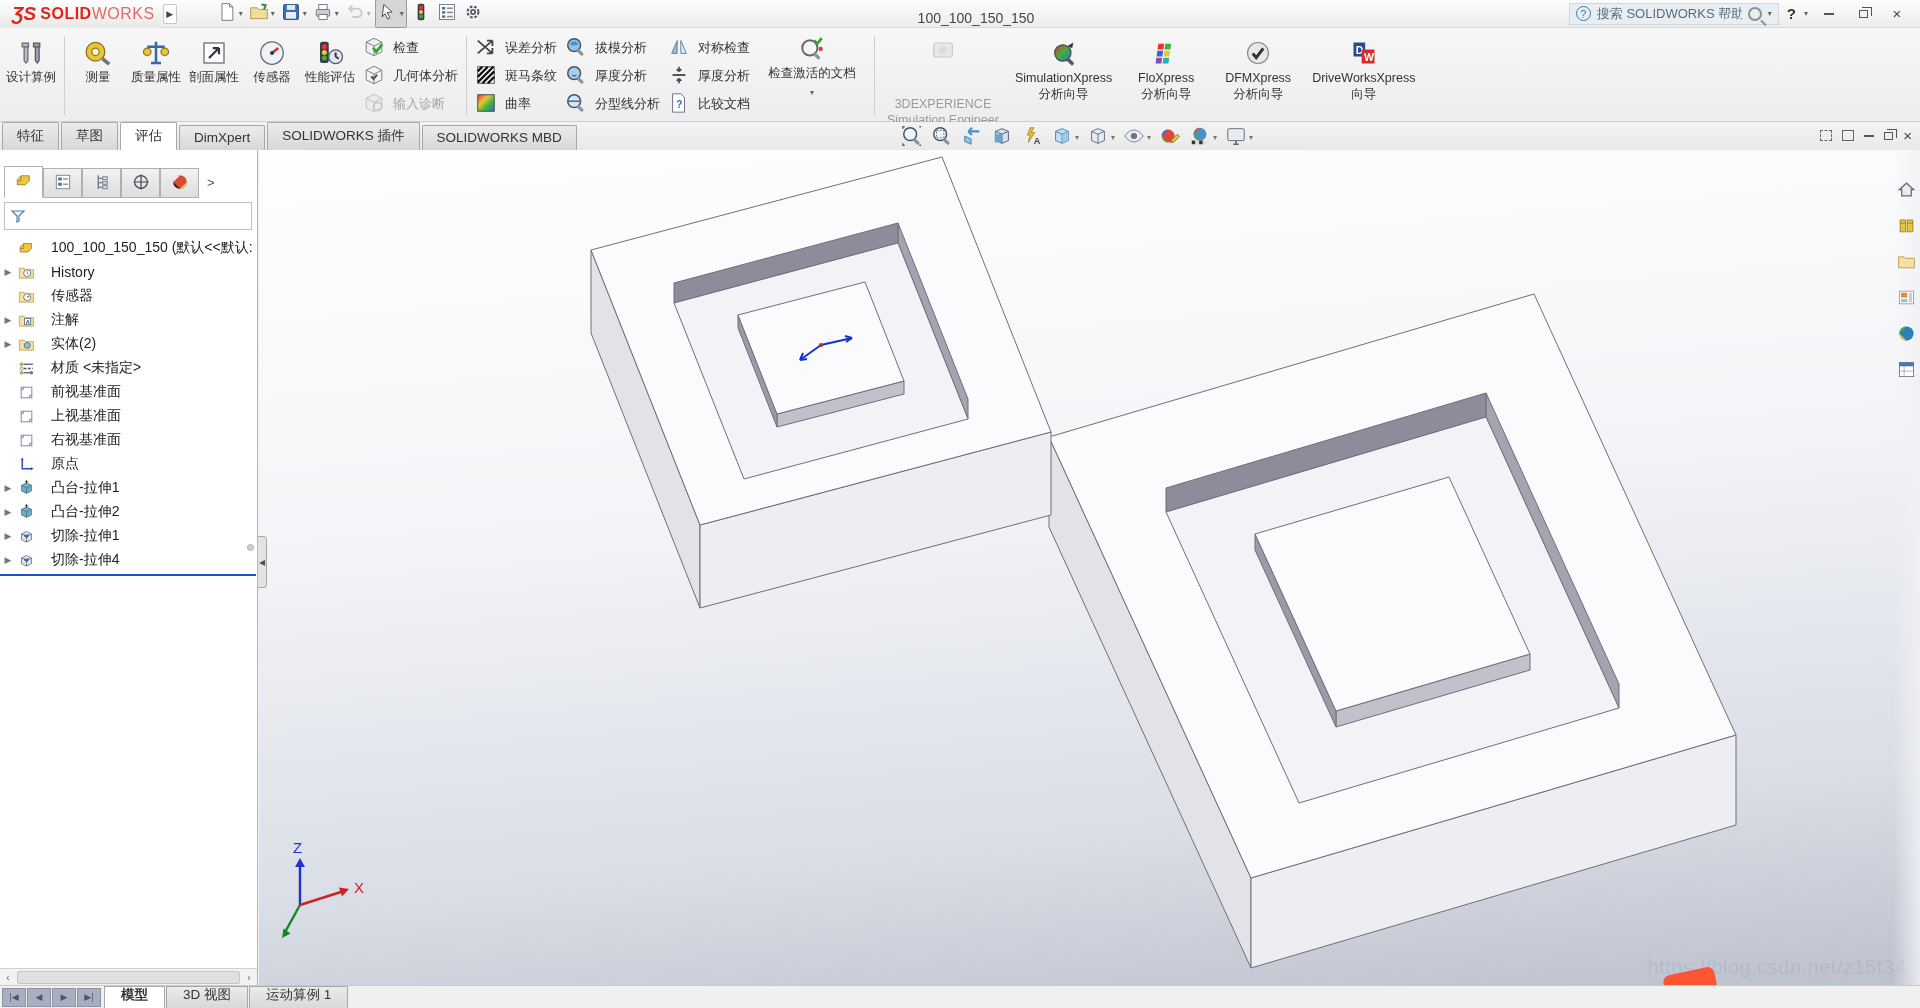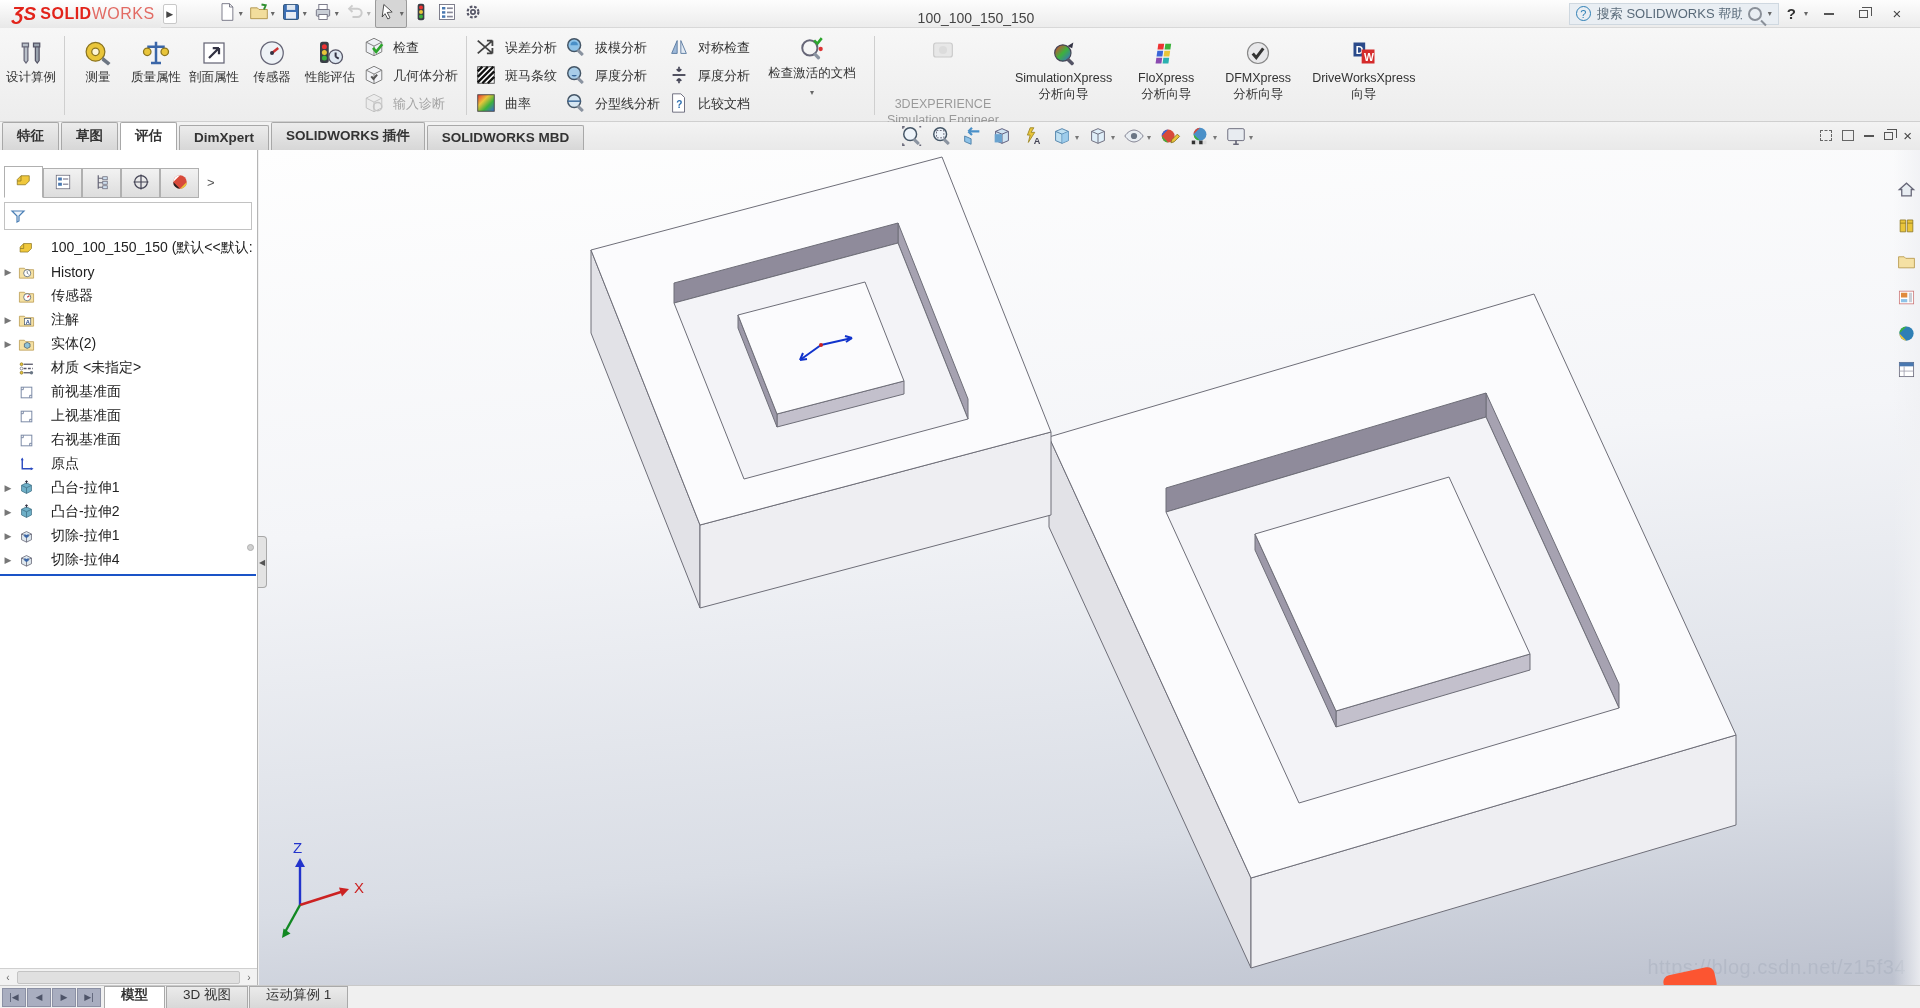--- a/index.html
+++ b/index.html
@@ -481,21 +481,21 @@
           </svg>
         </div>
         <div class="rlab">
           <div>DriveWorksXpress</div>
           <div>向导</div>
         </div>
       </div>
     </div>
 
   <div class="tabrow">
-    <div id="ctabs" style="display:flex;align-items:flex-end;font-weight:bold;">
+    <div id="ctabs" style="display:flex;align-items:flex-end;">
         <div class="ctab">特征</div>
         <div class="ctab">草图</div>
         <div class="ctab active">评估</div>
         <div class="ctab">DimXpert</div>
         <div class="ctab">SOLIDWORKS 插件</div>
         <div class="ctab">SOLIDWORKS MBD</div>
       </div>
     <div class="headsup" id="headsup">
         <div class="hu">
           <span><svg width="22" height="22" viewBox="0 0 24 24">

